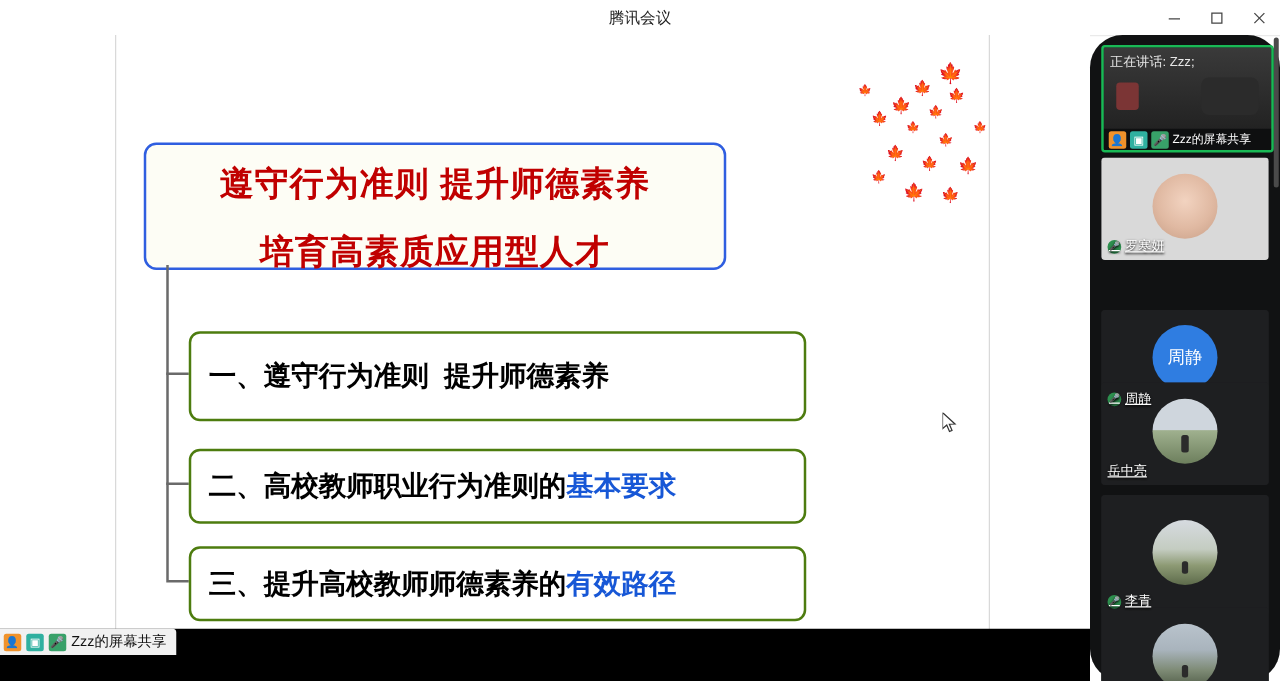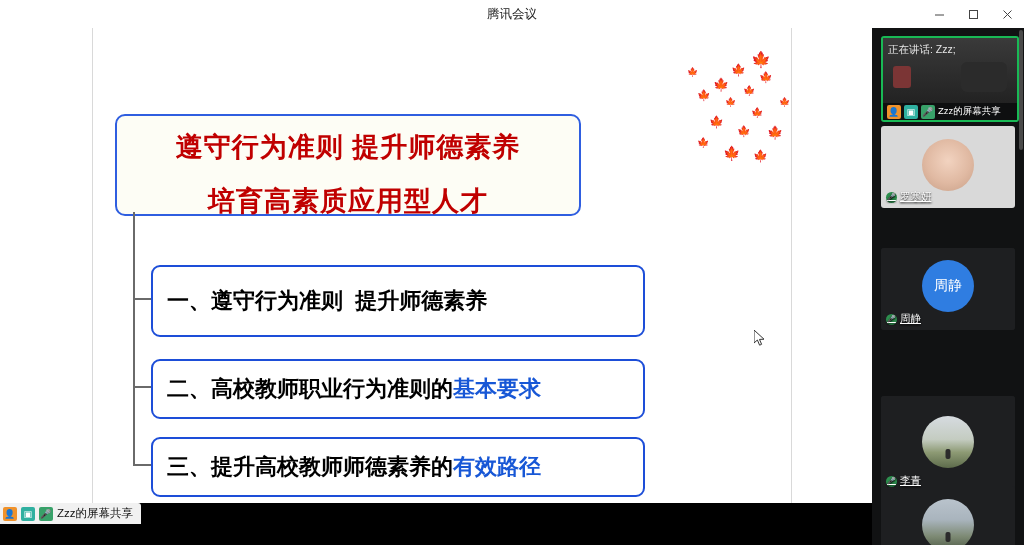--- a/index.html
+++ b/index.html
@@ -148,21 +148,21 @@
     width: 18px;
     height: 2px;
     background: #6a6a6a;
     left: 40px;
   }
 
   
   .item-box {
     position: absolute;
     background: #ffffff;
-    border: 2px solid #1d4ed8;
+    border: 2px solid #4d7c0f;
     border-radius: 9px;
     display: flex;
     align-items: center;
   }
   .item-text {
     font-size: 22px;
     font-weight: bold;
     color: #000;
     line-height: 1.35;
     white-space: pre;
@@ -224,20 +224,21 @@
   .ico-green { background: #38a169; }
 
   
   .panel {
     position: absolute;
     top: 28px;
     left: 872px;
     width: 152px;
     height: 517px;
     background: #111213;
+    border-radius: 26px;
   }
   .tile {
     position: absolute;
     left: 9px;
     width: 134px;
     background: #1e1f21;
     border-radius: 3px;
     overflow: hidden;
   }
   .tile .video {
@@ -472,20 +473,29 @@
 
     <div class="tile" style="top:188px; height:82px;margin-top:32px;">
       <div class="video" style="background:#1e1f21;"></div>
       <div class="avatar-initial">周静</div>
       <div class="name">
         <span class="mic">🎤</span>
         <span>周静</span>
       </div>
     </div>
 
+    <div class="tile" style="top:278px; height:82px;">
+      <div class="video" style="background:#1e1f21;"></div>
+      <div class="avatar-circle ph-out1">
+          <div class="mini-person"></div>
+        </div>
+      <div class="name">
+        <span>岳中亮</span>
+      </div>
+    </div>
 
     <div class="tile" style="top:368px; height:96px;">
       <div class="video" style="background:#1e1f21;"></div>
       <div class="avatar-circle ph-out2">
           <div class="mini-person small"></div>
         </div>
       <div class="name">
         <span class="mic">🎤</span>
         <span>李青</span>
       </div>

